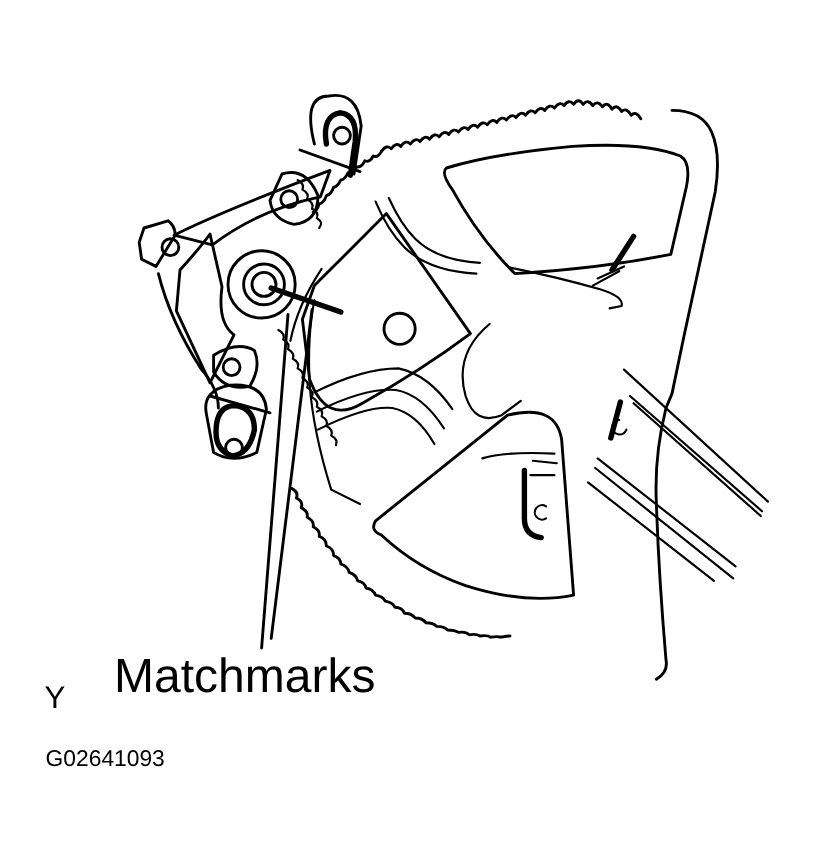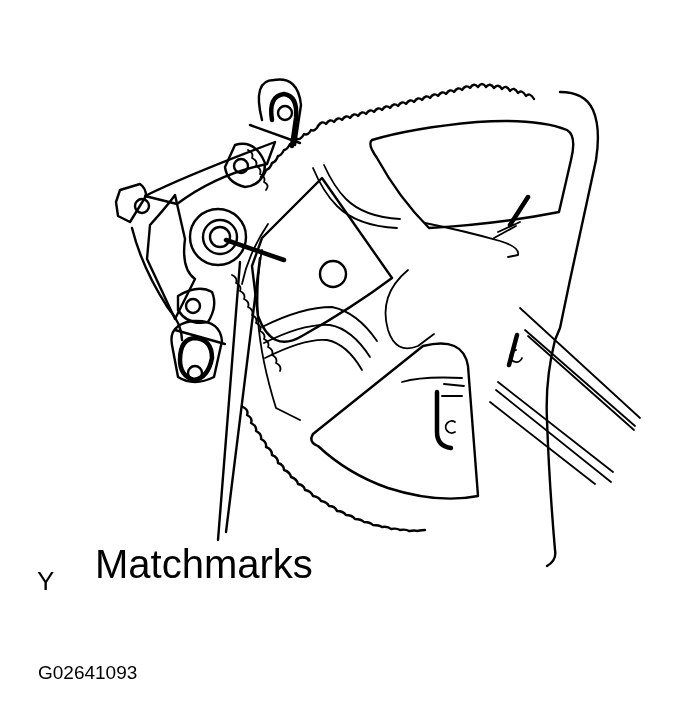--- a/index.html
+++ b/index.html
@@ -4,21 +4,21 @@
 <style>
   html, body { margin: 0; padding: 0; background: #ffffff; }
   body { width: 679px; height: 717px; position: relative; overflow: hidden; }
   #stage { position: absolute; left: 0; top: 0; width: 679px; height: 717px; }
   .ln { fill: none; stroke: #000; stroke-width: 2.4; stroke-linejoin: round; stroke-linecap: round; }
   .thick { stroke-width: 4.5; }
   .thin { stroke-width: 1.8; }
   .lbl { position: absolute; color: #000; font-family: "Liberation Sans", sans-serif; white-space: nowrap; }
   #callout { left: 95px; top: 542px; font-size: 40px; letter-spacing: 0px; }
   #view-letter { left: 37px; top: 566px; font-size: 26px; }
-  #fig-id { left: 38px; top: 622px; font-size: 19px; margin-top: 40px; }
+  #fig-id { left: 38px; top: 622px; font-size: 19px; }
 </style>
 </head>
 <body>
 
 <svg id="stage" viewBox="0 0 679 717" xmlns="http://www.w3.org/2000/svg">
 
   <g>
 
     <path class="ln" id="gear-top-teeth" d="M318,126 q4,-6 8,-2 q4,-6 8,-2 q4,-6 8,-2 q4,-6 8,-2 q4,-6 8,-2 q4,-6 8,-2 q4,-6 8,-2 q4,-6 8,-2 q4,-6 8,-2 q4,-6 8,-2 q4,-6 8,-2 q4,-6 8,-2 q4,-6 8,-2 q4,-6 8,-2 q4,-6 8,-2 q4,-6 8,-2 q4,-6 8,-2 q4,-6 8,-2 q4,-6 8,-2 q4,-6 8,-1 q4,-6 8,0 q4,-5 8,1 q4,-5 8,1 q4,-5 8,2 q4,-5 8,2 q4,-4 8,3 q4,-4 8,3"></path>
 

